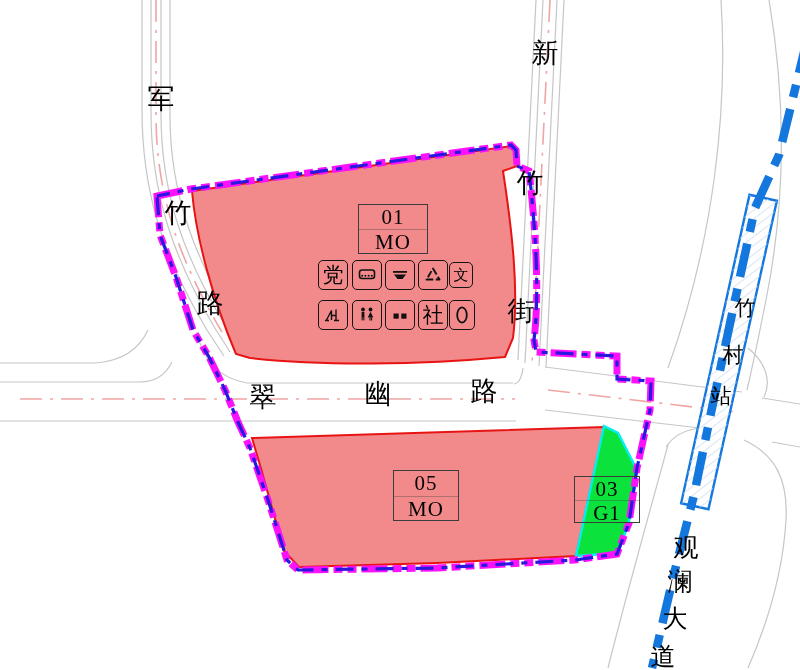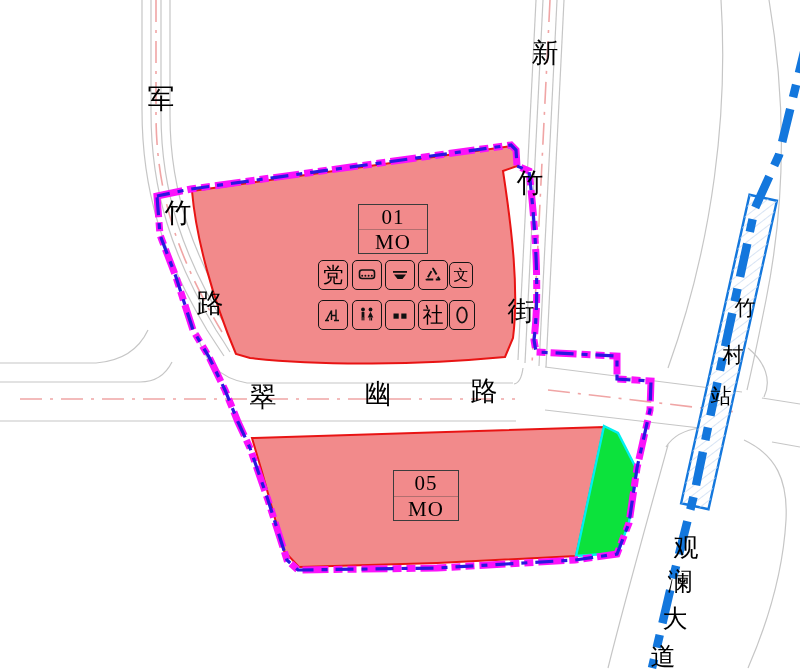--- a/index.html
+++ b/index.html
@@ -101,20 +101,24 @@
   <div class="rchar s22" style="left:709px;top:384px">站</div>
 
   <div class="lblbox" style="left:358px;top:204px;width:70px;height:50px">
     <div class="ln top">01</div>
     <div class="ln">MO</div>
   </div>
   <div class="lblbox" style="left:393px;top:470px;width:66px;height:51px">
     <div class="ln top">05</div>
     <div class="ln">MO</div>
   </div>
+  <div class="lblbox" style="left:574px;top:476px;width:66px;height:47px">
+    <div class="ln top">03</div>
+    <div class="ln">G1</div>
+  </div>
 
   <div class="fbox" style="left:318px;top:260px;width:30px;height:30px">
     <span class="fglyph">党</span>
   </div>
   <div class="fbox" style="left:352px;top:260px;width:30px;height:30px">
     <svg width="20" height="20" viewBox="0 0 20 20">
       <rect x="2.5" y="5" width="15" height="8.5" rx="2.5" style="fill:none;stroke:#111;stroke-width:1.6"></rect>
       <circle cx="5.2" cy="10.8" r="1" style="fill:#111"></circle>
         <circle cx="8.4" cy="10.8" r="1" style="fill:#111"></circle>
       <circle cx="11.6" cy="10.8" r="1" style="fill:#111"></circle>

